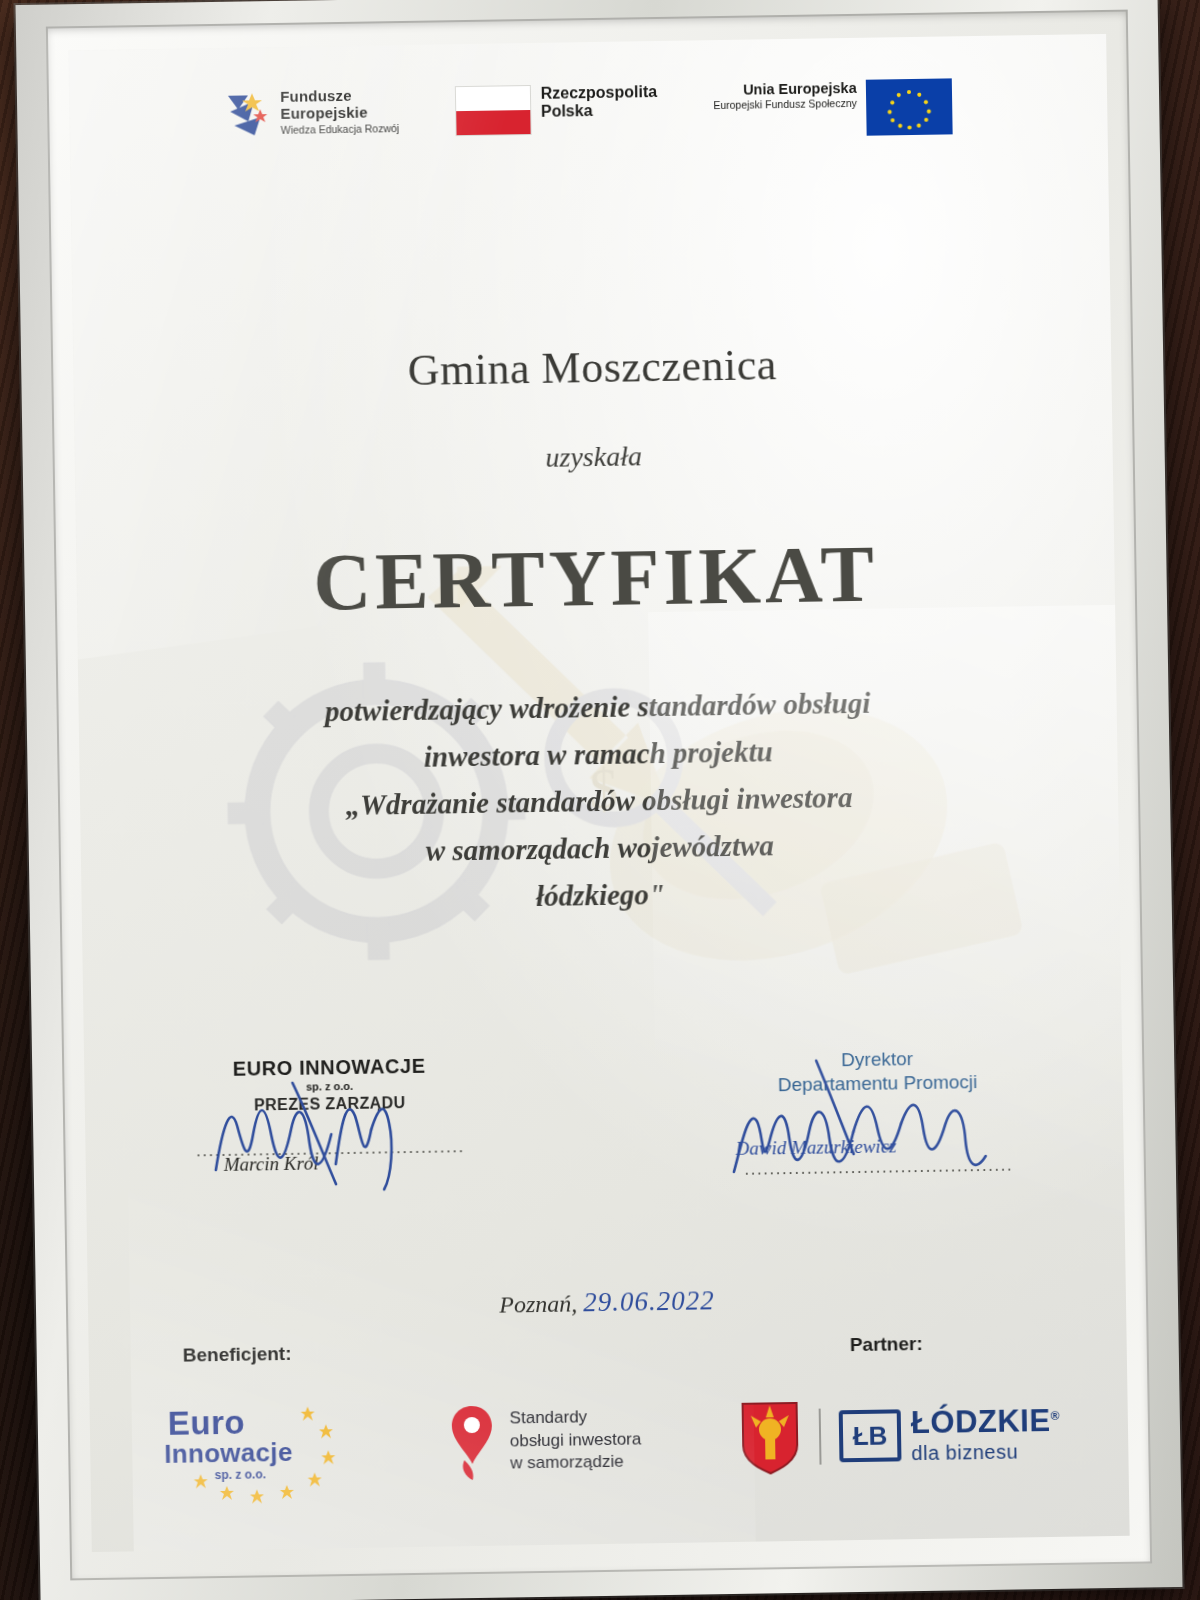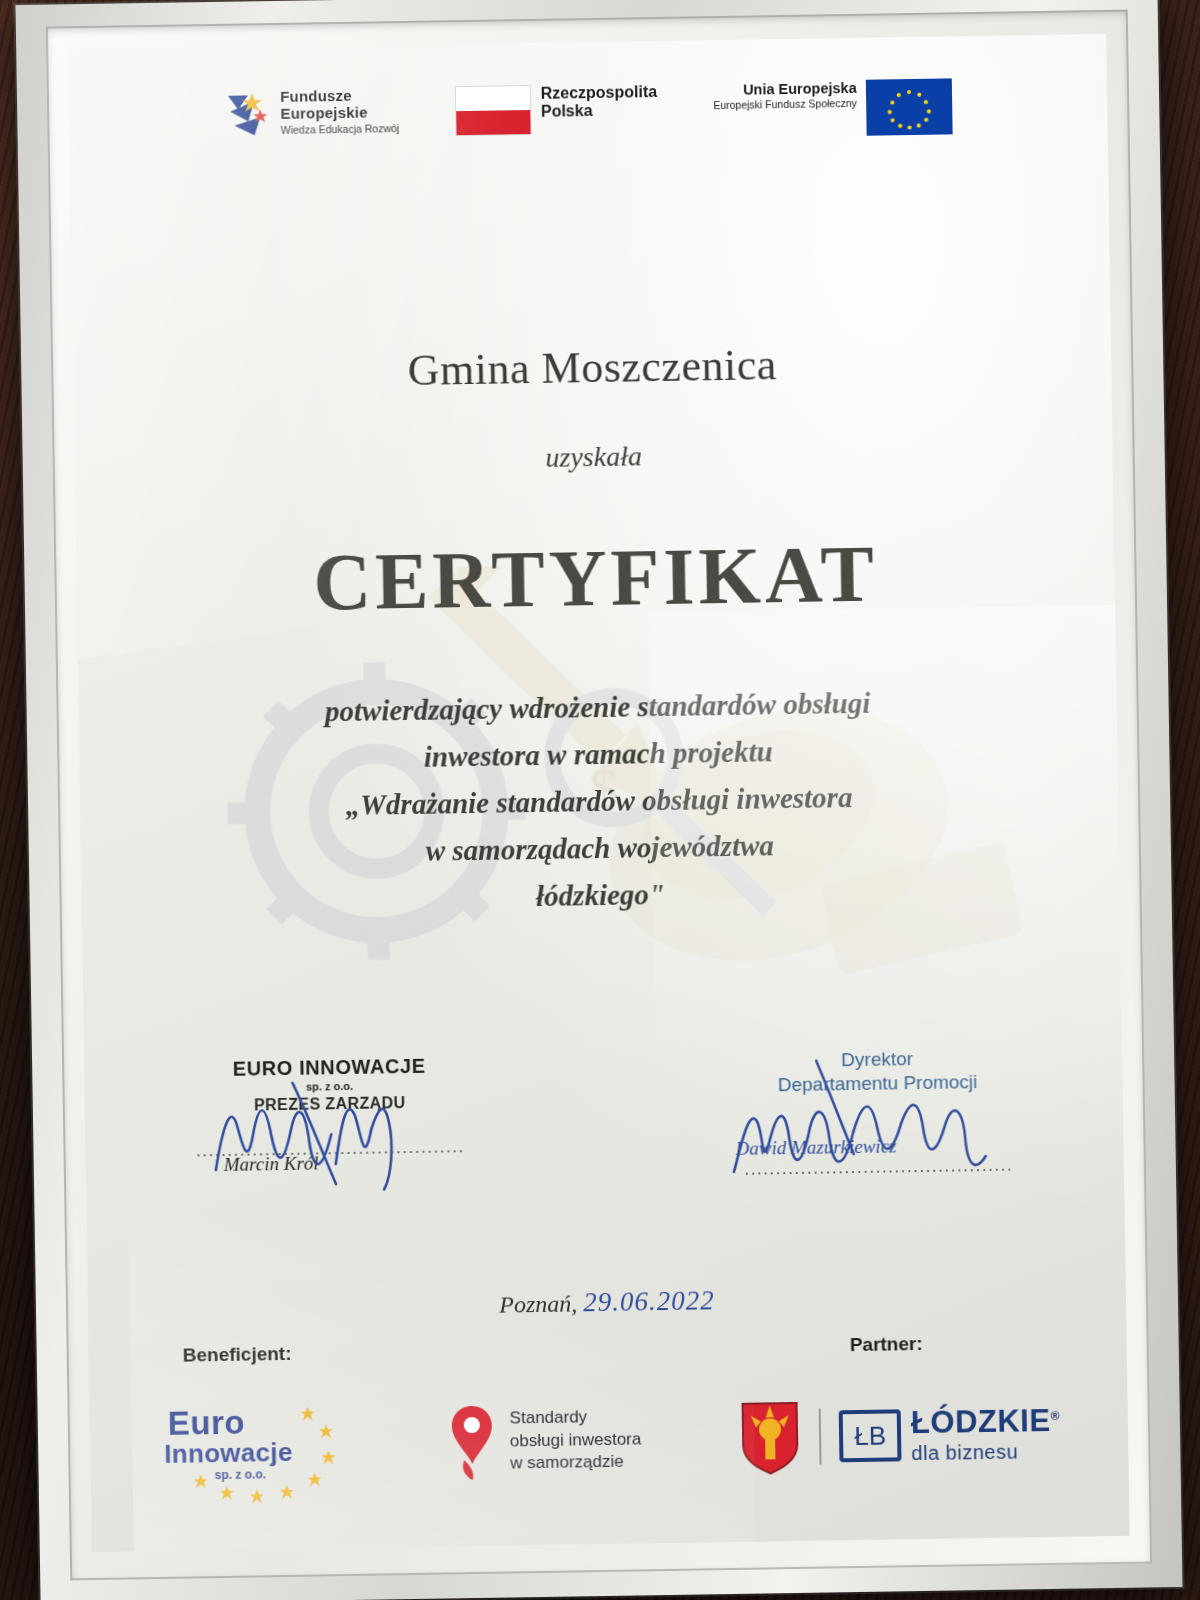--- a/index.html
+++ b/index.html
@@ -298,21 +298,21 @@
   .lodz-text .t2 {
     font-family: "Liberation Sans", sans-serif;
     font-size: 20px; color: #1f3d7a; letter-spacing: .5px; margin-top: 1px;
   }
   .lb-mark {
     width: 54px; height: 44px;
     border: 4px solid #1f3d7a;
     border-radius: 4px;
     display: flex; align-items: center; justify-content: center;
     font-family: "Liberation Sans", sans-serif;
-    font-weight: 400; font-size: 26px; color: #1f3d7a;
+    font-weight: 700; font-size: 26px; color: #1f3d7a;
   }
   .reg { font-size: 12px; vertical-align: super; color: #1f3d7a; }
   .divider-v { width: 2px; height: 56px; background: #9a9a96; }
 </style>
 </head>
 <body>
 
 <div id="stage">
   <div class="desk-grain"></div>
 

